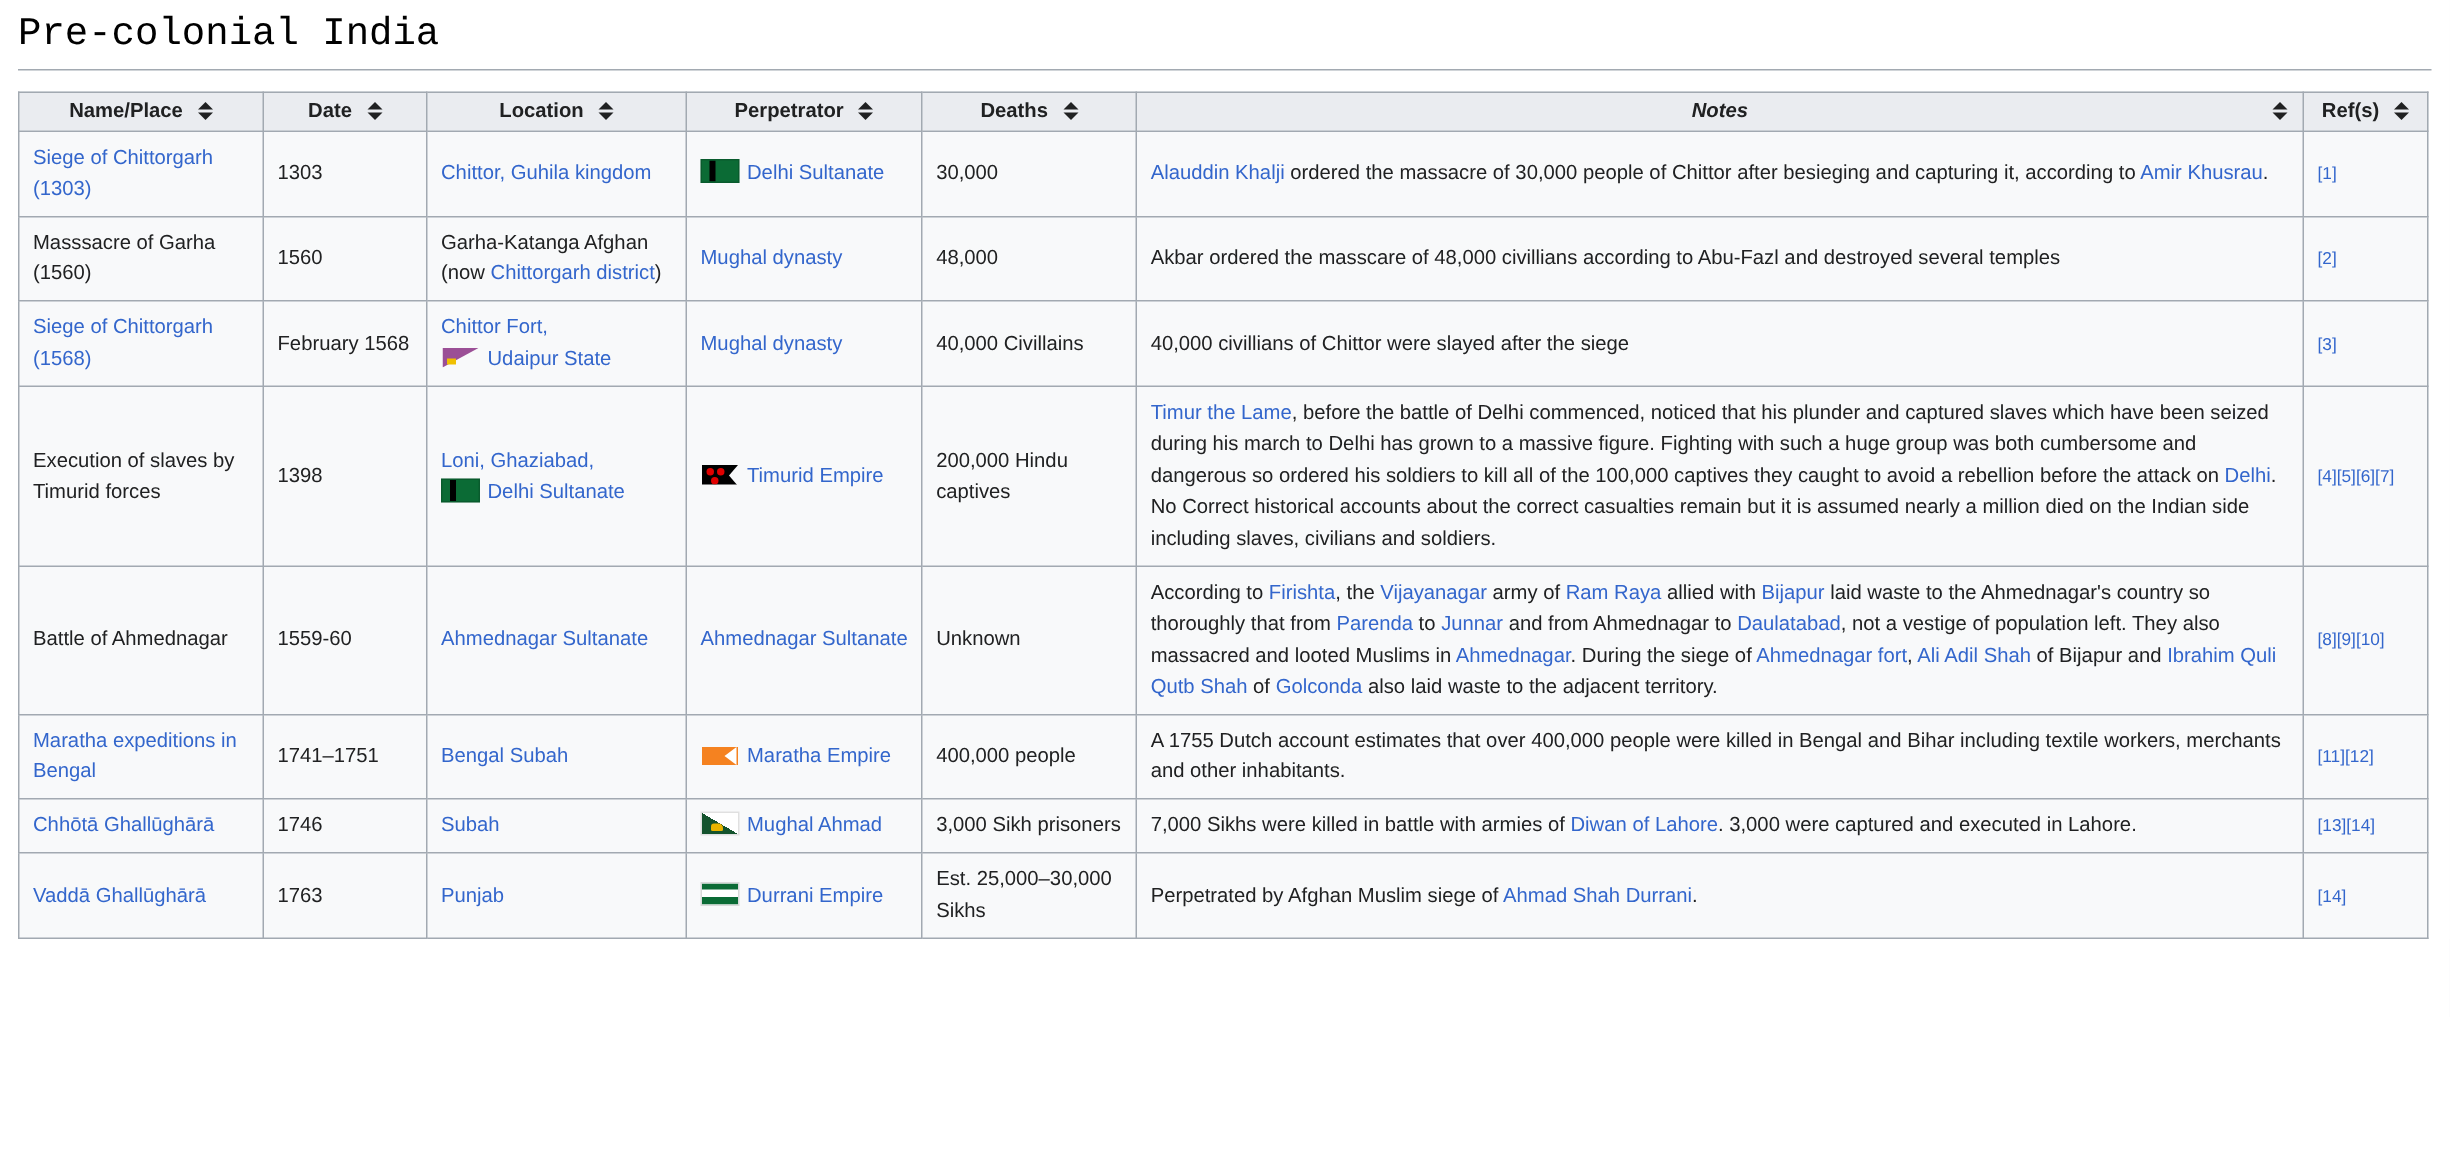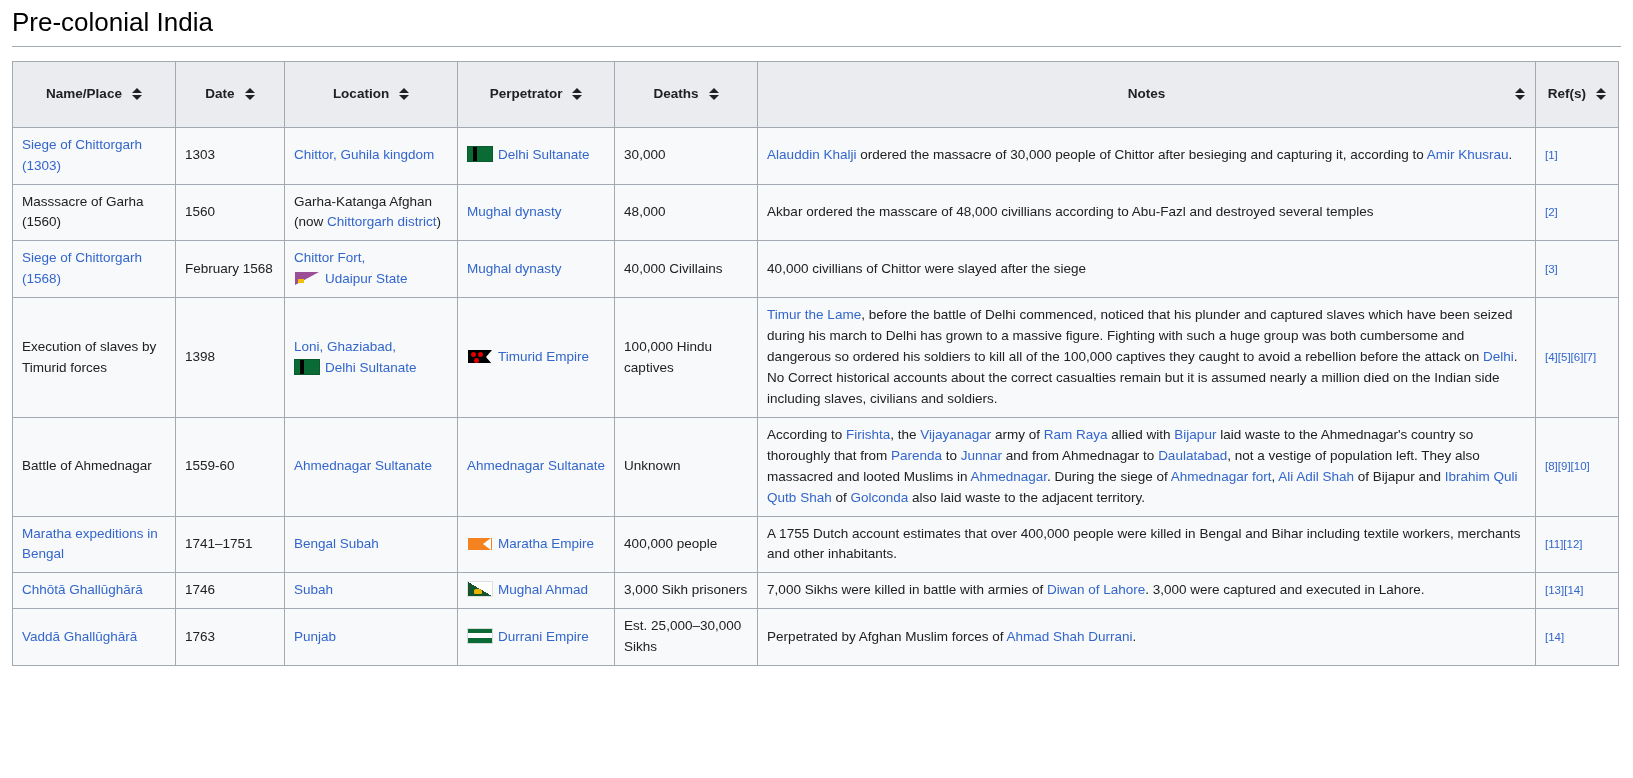--- a/index.html
+++ b/index.html
@@ -11,59 +11,59 @@
     width: 1633px;
     font-family: "Liberation Sans", sans-serif;
     color: #202122;
   }
   .page {
     width: 1633px;
     box-sizing: border-box;
     padding: 0 12px;
   }
   h2.section-title {
-    font-family: Liberation Sans, sans-serif;
+    font-family: Liberation Mono, monospace;
     font-weight: normal;
     font-size: 26px;
     line-height: 1.3;
     margin: 6px 0 0 0;
     padding: 0 0 6px 0;
     border-bottom: 1px solid #a2a9b1;
     color: #000000;
   }
   table.wikitable {
     border-collapse: collapse;
     margin-top: 14px;
     width: 1607px;
     background: #f8f9fa;
     font-size: 13.5px;
     line-height: 1.55;
   }
   table.wikitable > thead > tr > th {
     background: #eaecf0;
     border: 1px solid #a2a9b1;
-    padding: 22px 10px;
+    padding: 2px 10px;
     text-align: center;
     font-weight: bold;
     vertical-align: middle;
     white-space: nowrap;
   }
   table.wikitable > tbody > tr > td {
     border: 1px solid #a2a9b1;
     padding: 7px 9px;
     vertical-align: middle;
     text-align: left;
   }
   .th-inner {
     display: flex;
     align-items: center;
     justify-content: center;
     gap: 10px;
   }
-  .th-notes .th-inner { justify-content: center; position: relative; }
+  .th-notes .th-inner { justify-content: center; position: relative; font-style: italic; }
   .th-notes .sort-arrows { position: absolute; right: 0; }
   .sort-arrows {
     display: inline-flex;
     flex-direction: column;
     justify-content: center;
     gap: 2px;
     flex: 0 0 auto;
   }
   .sort-arrows i {
     display: block;
@@ -298,21 +298,21 @@
           <td class="c-ref ref"><a class="wl">[3]</a></td>
         </tr>
         <tr>
           <td class="c-name"><span>Execution of slaves by Timurid forces</span></td>
           <td class="c-date"><span>1398</span></td>
           <td class="c-loc">
             <div><a class="wl">Loni, Ghaziabad,</a></div>
             <div><span class="flag flag-delhi"></span><a class="wl">Delhi Sultanate</a></div>
           </td>
           <td class="c-perp"><span class="flag-wrap"><span class="flag flag-timurid"><span class="tb"></span><span class="tp"></span><span class="d d1"></span><span class="d d2"></span><span class="d d3"></span></span><a class="wl">Timurid Empire</a></span></td>
-          <td class="c-death"><span>100,000 Hindu captives</span></td>
+          <td class="c-death"><span>200,000 Hindu captives</span></td>
           <td class="c-notes"><a class="wl">Timur the Lame</a><span>, before the battle of Delhi commenced, noticed that his plunder and captured slaves which have been seized during his march to Delhi has grown to a massive figure. Fighting with such a huge group was both cumbersome and dangerous so ordered his soldiers to kill all of the 100,000 captives they caught to avoid a rebellion before the attack on </span><a class="wl">Delhi</a><span>. No Correct historical accounts about the correct casualties remain but it is assumed nearly a million died on the Indian side including slaves, civilians and soldiers.</span></td>
           <td class="c-ref ref"><a class="wl">[4]</a><a class="wl">[5]</a><a class="wl">[6]</a><a class="wl">[7]</a></td>
         </tr>
         <tr>
           <td class="c-name"><span>Battle of Ahmednagar</span></td>
           <td class="c-date"><span>1559-60</span></td>
           <td class="c-loc"><a class="wl">Ahmednagar Sultanate</a></td>
           <td class="c-perp"><span class="flag-wrap"><a class="wl">Ahmednagar Sultanate</a></span></td>
           <td class="c-death"><span>Unknown</span></td>
           <td class="c-notes"><span>According to </span><a class="wl">Firishta</a><span>, the </span><a class="wl">Vijayanagar</a><span> army of </span><a class="wl">Ram Raya</a><span> allied with </span><a class="wl">Bijapur</a><span> laid waste to the Ahmednagar's country so thoroughly that from </span><a class="wl">Parenda</a><span> to </span><a class="wl">Junnar</a><span> and from Ahmednagar to </span><a class="wl">Daulatabad</a><span>, not a vestige of population left. They also massacred and looted Muslims in </span><a class="wl">Ahmednagar</a><span>. During the siege of </span><a class="wl">Ahmednagar fort</a><span>, </span><a class="wl">Ali Adil Shah</a><span> of Bijapur and </span><a class="wl">Ibrahim Quli Qutb Shah</a><span> of </span><a class="wl">Golconda</a><span> also laid waste to the adjacent territory.</span></td>
@@ -335,19 +335,19 @@
           <td class="c-death"><span>3,000 Sikh prisoners</span></td>
           <td class="c-notes"><span>7,000 Sikhs were killed in battle with armies of </span><a class="wl">Diwan of Lahore</a><span>. 3,000 were captured and executed in Lahore.</span></td>
           <td class="c-ref ref"><a class="wl">[13]</a><a class="wl">[14]</a></td>
         </tr>
         <tr>
           <td class="c-name"><a class="wl">Vaddā Ghallūghārā</a></td>
           <td class="c-date"><span>1763</span></td>
           <td class="c-loc"><a class="wl">Punjab</a></td>
           <td class="c-perp"><span class="flag-wrap"><span class="flag flag-durrani"><span class="s1"></span><span class="s3"></span></span><a class="wl">Durrani Empire</a></span></td>
           <td class="c-death"><span>Est. 25,000–30,000 Sikhs</span></td>
-          <td class="c-notes"><span>Perpetrated by Afghan Muslim forces of </span><a class="wl">Ahmad Shah Durrani</a><span>.</span></td>
+          <td class="c-notes"><span>Perpetrated by Afghan Muslim siege of </span><a class="wl">Ahmad Shah Durrani</a><span>.</span></td>
           <td class="c-ref ref"><a class="wl">[14]</a></td>
         </tr>
       </tbody>
   </table>
 
 </div>
 
 </body></html>

